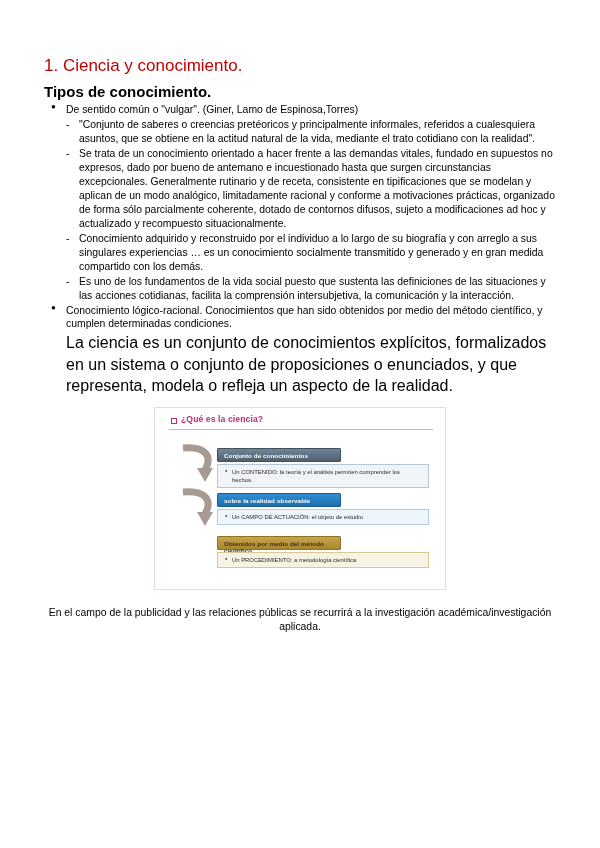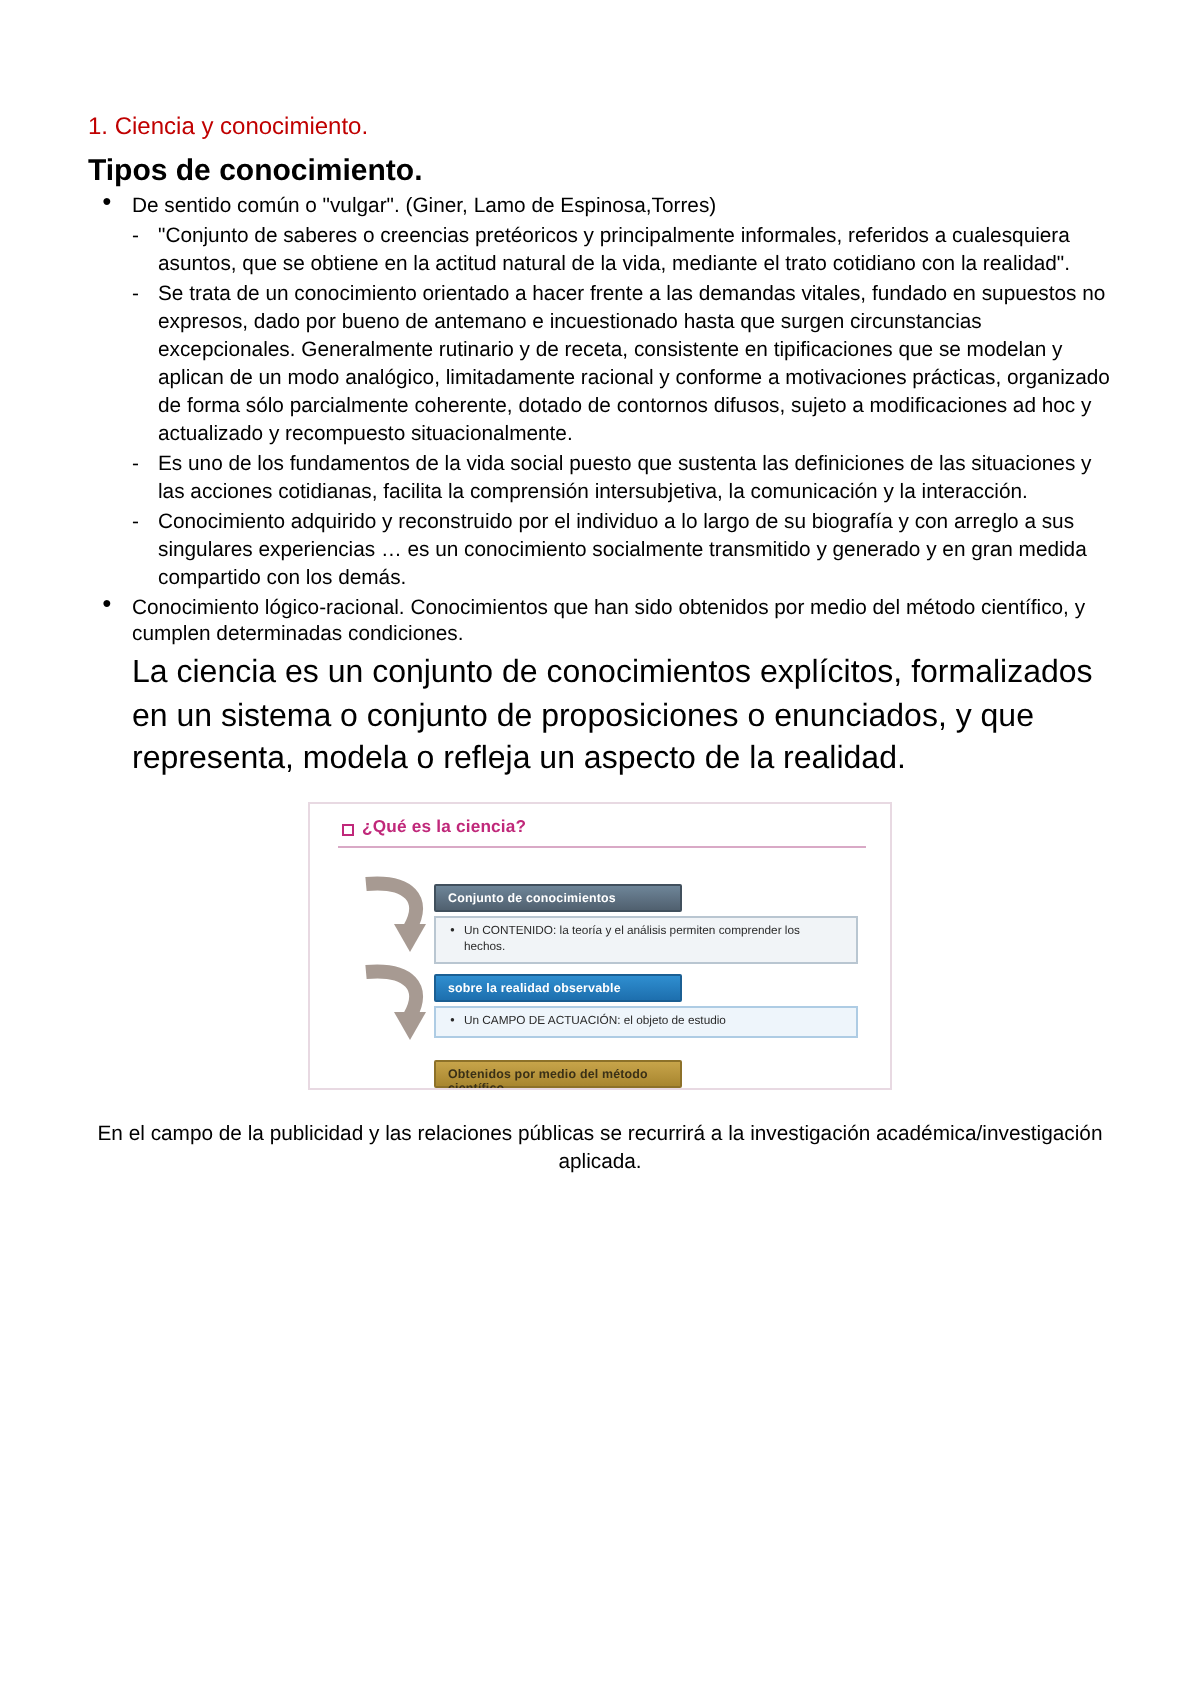--- a/index.html
+++ b/index.html
@@ -24,21 +24,21 @@
   .doc-title {
     text-align: center;
     font-size: 17.5px;
     font-weight: 400;
     color: #17375e;
     margin: 12px 0 22px 0;
     letter-spacing: 0.1px;
   }
   .section-heading {
     color: #c00000;
-    font-size: 12px;
+    font-size: 17px;
     margin: 0 0 7px 0;
     font-weight: 400;
   }
   .subheading {
     font-size: 15px;
     font-weight: bold;
     margin: 0 0 3px 0;
   }
   ul.lvl1 {
     list-style: none;
@@ -94,21 +94,21 @@
 
   
   .slide-wrap {
     margin: 10px 0 0 0;
     display: flex;
     justify-content: center;
   }
   .slide {
     position: relative;
     width: 292px;
-    height: 144px;
+    height: 183px;
     background: #ffffff;
     border: 1px solid #e8d9e2;
     box-sizing: border-box;
     overflow: hidden;
   }
   .slide-title {
     position: absolute;
     left: 26px;
     top: 6px;
     font-size: 8.6px;
@@ -206,22 +206,22 @@
 
   <div class="subheading">Tipos de conocimiento.</div>
 
   <ul class="lvl1">
     <li>De sentido común o "vulgar". (Giner, Lamo de Espinosa,Torres)</li>
   </ul>
 
   <ul class="lvl2">
     <li>"Conjunto de saberes o creencias pretéoricos y principalmente informales, referidos a cualesquiera asuntos, que se obtiene en la actitud natural de la vida, mediante el trato cotidiano con la realidad".</li>
     <li>Se trata de un conocimiento orientado a hacer frente a las demandas vitales, fundado en supuestos no expresos, dado por bueno de antemano e incuestionado hasta que surgen circunstancias excepcionales. Generalmente rutinario y de receta, consistente en tipificaciones que se modelan y aplican de un modo analógico, limitadamente racional y conforme a motivaciones prácticas, organizado de forma sólo parcialmente coherente, dotado de contornos difusos, sujeto a modificaciones ad hoc y actualizado y recompuesto situacionalmente.</li>
+    <li>Conocimiento adquirido y reconstruido por el individuo a lo largo de su biografía y con arreglo a sus singulares experiencias … es un conocimiento socialmente transmitido y generado y en gran medida compartido con los demás.</li>
     <li>Es uno de los fundamentos de la vida social puesto que sustenta las definiciones de las situaciones y las acciones cotidianas, facilita la comprensión intersubjetiva, la comunicación y la interacción.</li>
-    <li>Conocimiento adquirido y reconstruido por el individuo a lo largo de su biografía y con arreglo a sus singulares experiencias … es un conocimiento socialmente transmitido y generado y en gran medida compartido con los demás.</li>
   </ul>
 
   <ul class="lvl1">
     <li>Conocimiento lógico-racional. Conocimientos que han sido obtenidos por medio del método científico, y cumplen determinadas condiciones.</li>
   </ul>
 
   <p class="plain-indent">La ciencia es un conjunto de conocimientos explícitos, formalizados en un sistema o conjunto de proposiciones o enunciados, y que representa, modela o refleja un aspecto de la realidad.</p>
 
   <div class="slide-wrap">
     <div class="slide">

